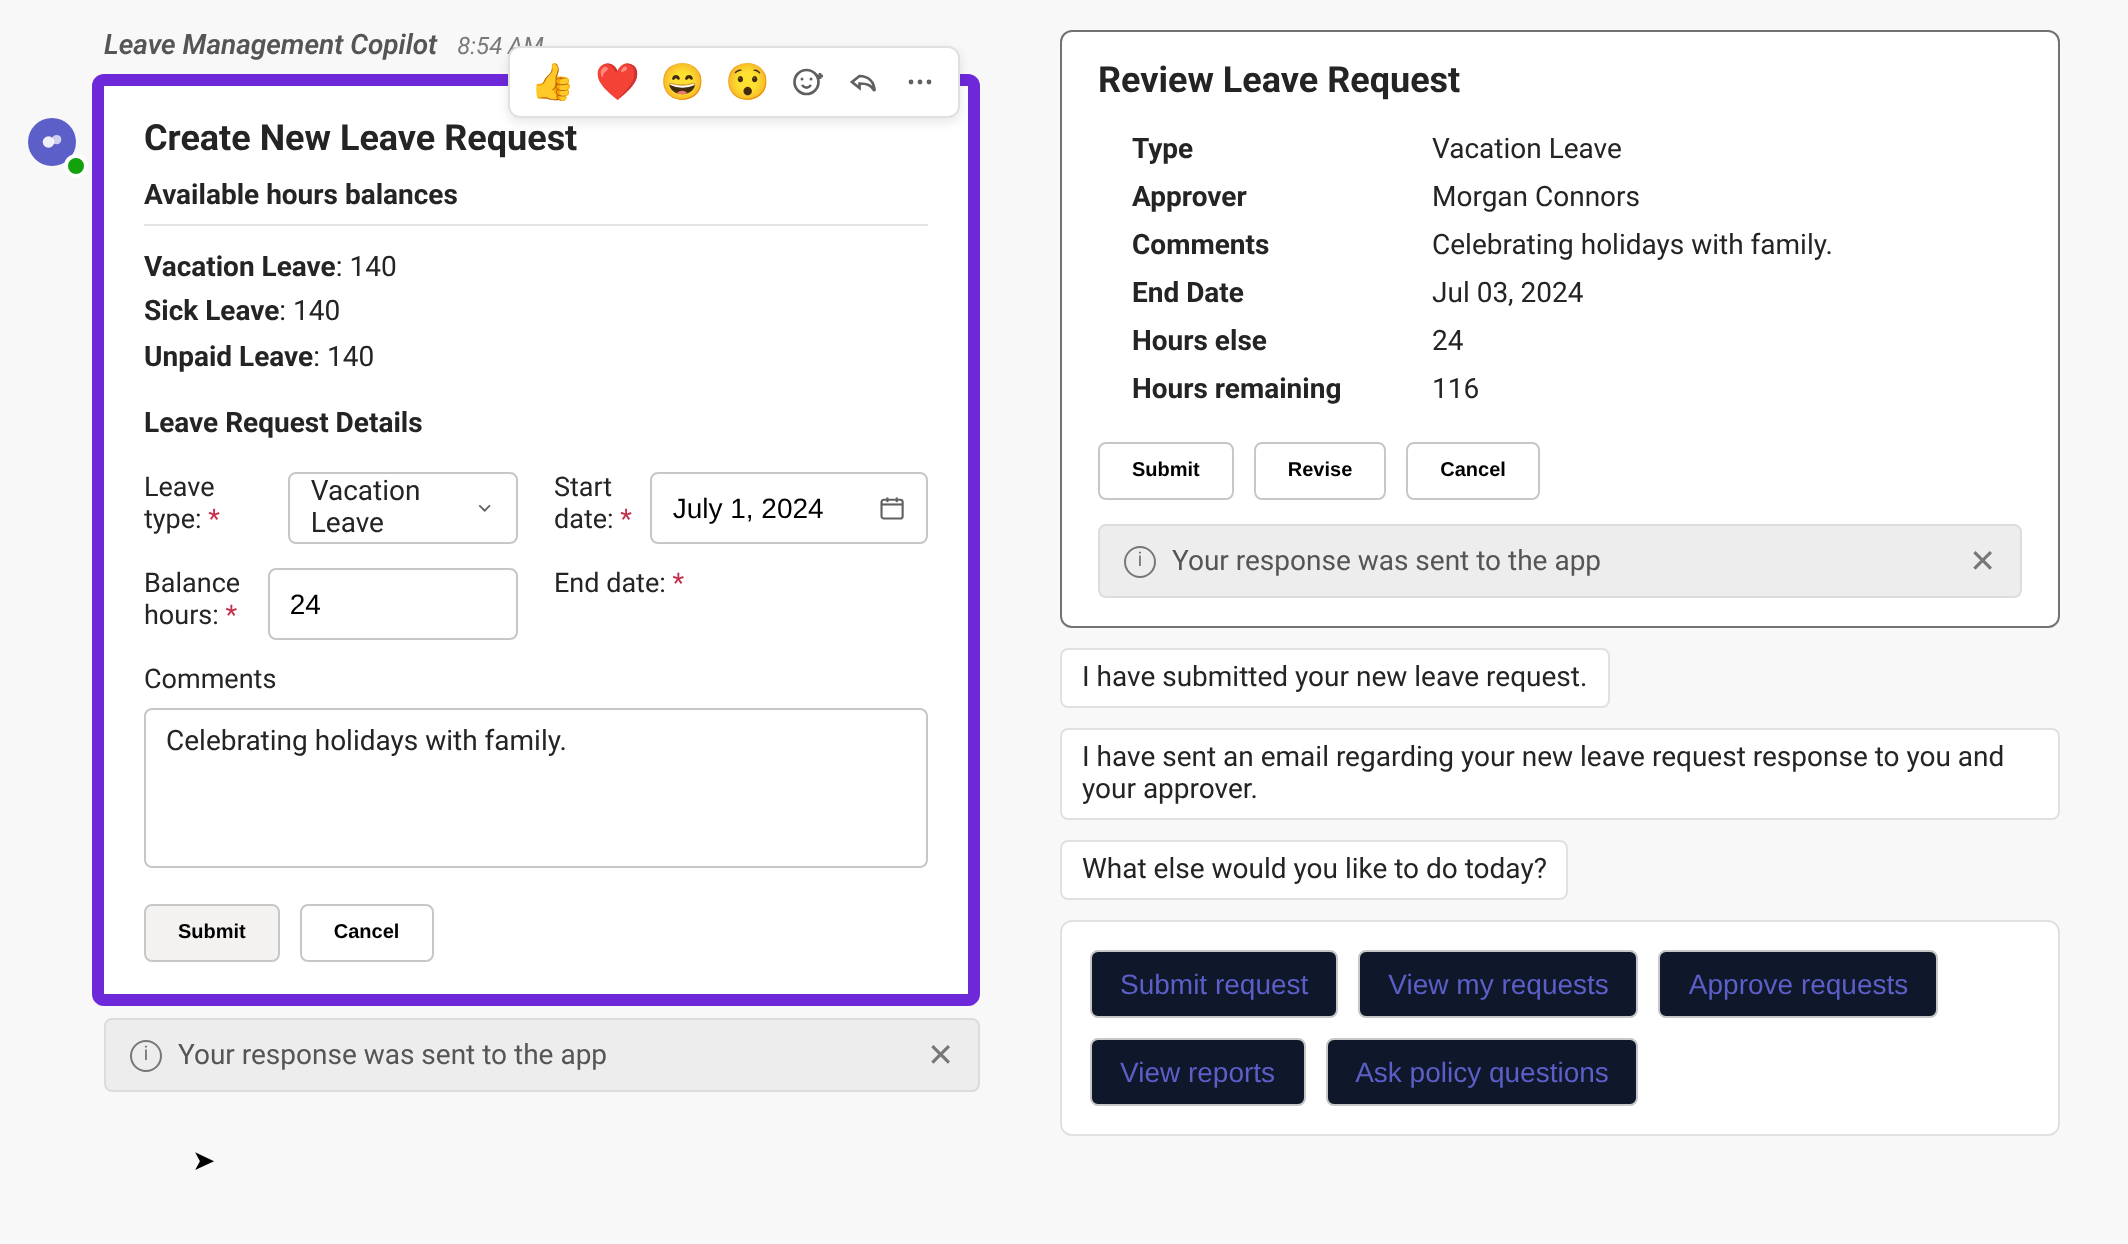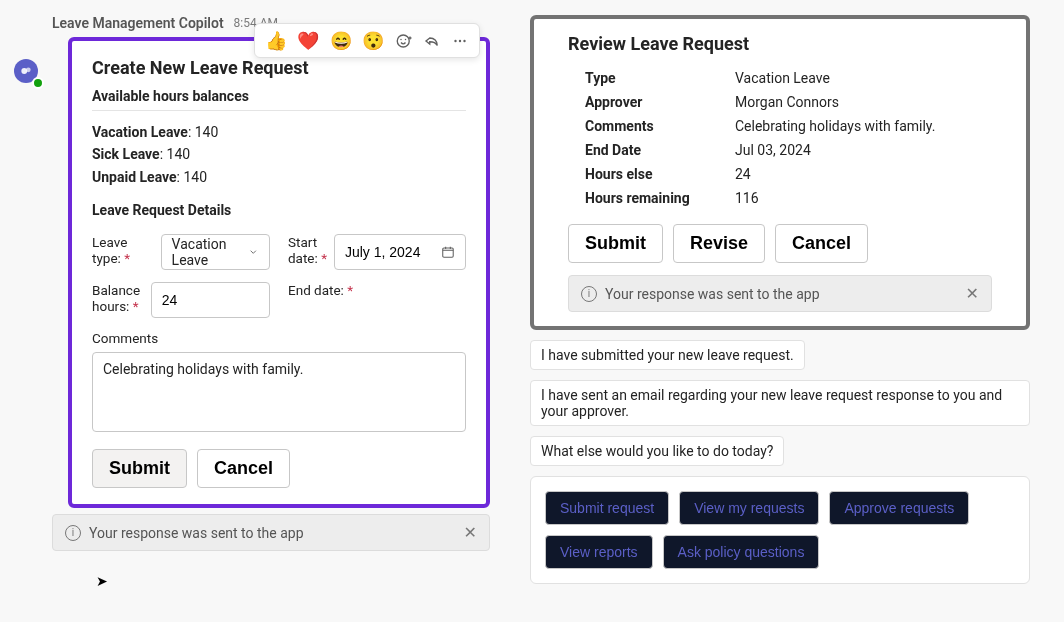--- a/index.html
+++ b/index.html
@@ -22,20 +22,21 @@
     width: 500px;
     position: relative;
   }
 
   .msg-header {
     display: flex;
     align-items: center;
     gap: 10px;
     margin-left: 42px;
     margin-bottom: 6px;
+    font-style: italic;
   }
   .sender-name { font-weight: 600; color: #555; }
   .timestamp { color: #7a7a7a; font-size: 12px; }
 
   .avatar-wrap {
     position: absolute;
     left: 4px;
     top: 44px;
     width: 28px;
     height: 28px;
@@ -63,23 +64,23 @@
     display: flex;
     align-items: center;
     padding: 6px 10px;
     gap: 10px;
     z-index: 5;
   }
   .react-emoji { font-size: 18px; cursor:pointer; }
   .react-icon { width:18px; height:18px; cursor:pointer; display:flex;align-items:center;justify-content:center;color:#606060;}
 
   .card {
-    margin-left: 58px;
+    margin-left: 36px;
     background: #fff;
-    border: 4px solid #6d28d9;
+    border: 6px solid #6d28d9;
     border-radius: 6px;
     padding: 16px 20px;
   }
   .card h2 {
     font-size: 18px;
     font-weight: 700;
     margin-bottom: 10px;
   }
   .intro { color: #333; margin-bottom: 14px; line-height:1.4;}
   .section-head {
@@ -106,36 +107,36 @@
 
   .textarea-wrap { margin-top:4px;}
   .textarea {
     width:100%; min-height:80px; border:1px solid #c7c7c7;border-radius:4px;
     padding:8px 10px; font-size:14px; font-family:inherit; resize:none;color:#242424;
   }
 
   .btn-row { display:flex; gap:10px; margin-top:14px;}
   .btn {
     padding:8px 16px; border:1px solid #c7c7c7; border-radius:4px;
-    background:#fff; font-size:18px; cursor:pointer; font-weight:600;
+    background:#fff; font-size:10px; cursor:pointer; font-weight:600;
   }
   .btn.primary { background:#f3f2f1; }
 
   .status-bar {
     margin-left:42px; margin-top:6px;
     background:#ededed; border:1px solid #dcdcdc; border-radius:4px;
     padding:8px 12px; display:flex; align-items:center; gap:8px;
     color:#555;
   }
   .status-bar .close { margin-left:auto; cursor:pointer;}
 
   
   .review-card {
-    background:#fff; border:4px solid #737373; border-radius:6px;
-    padding:14px 34px;
+    background:#fff; border:1px solid #737373; border-radius:6px;
+    padding:14px 18px;
   }
   .review-title { font-size:18px; font-weight:700; margin-bottom:12px;}
   .kv-table { width:100%; border-collapse:collapse;margin-left:17px;}
   .kv-table td { padding:4px 0; vertical-align:top;}
   .kv-table td.k { font-weight:700; width:150px;}
   .status-bar-right {
     margin-top:12px;
     background:#ededed; border:1px solid #dcdcdc; border-radius:4px;
     padding:8px 12px; display:flex; align-items:center; gap:8px;
     color:#555;

